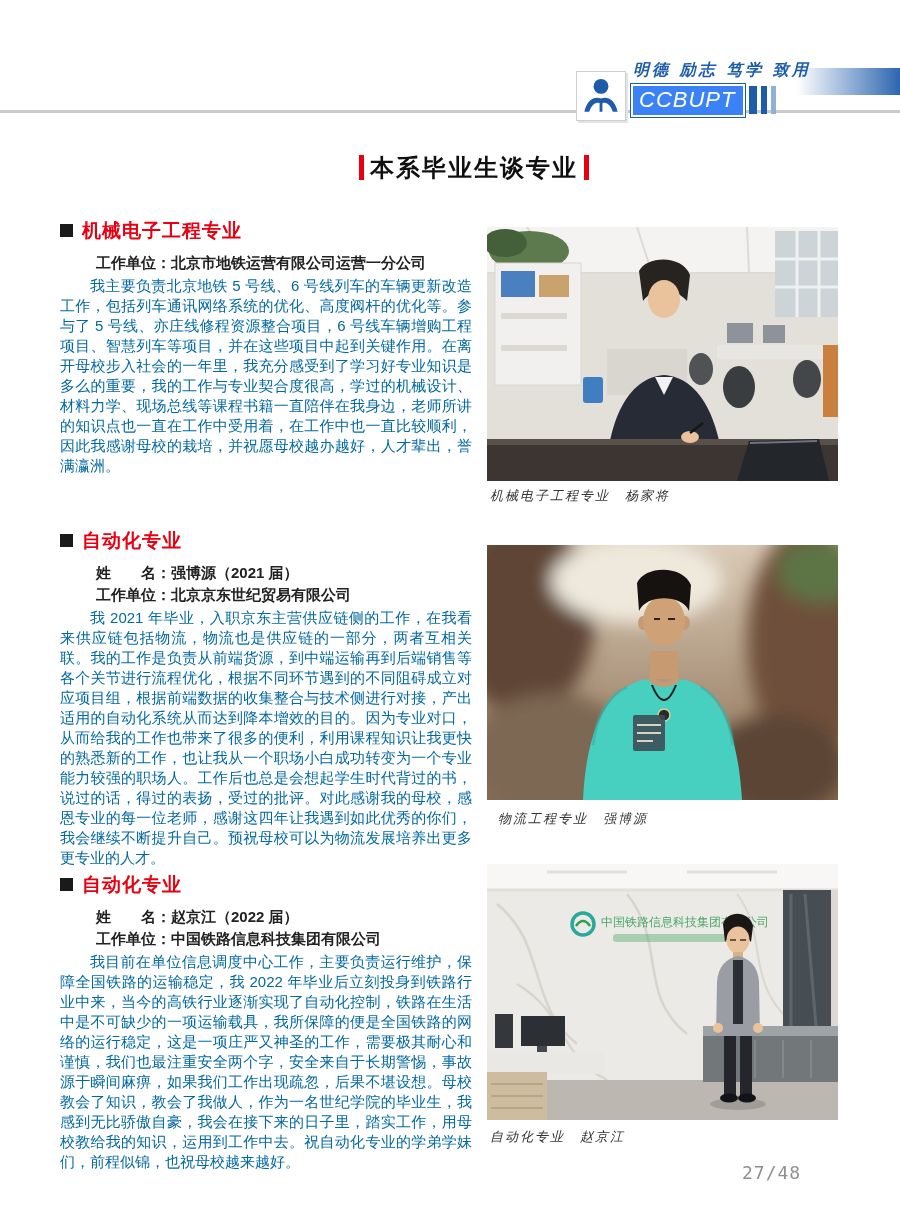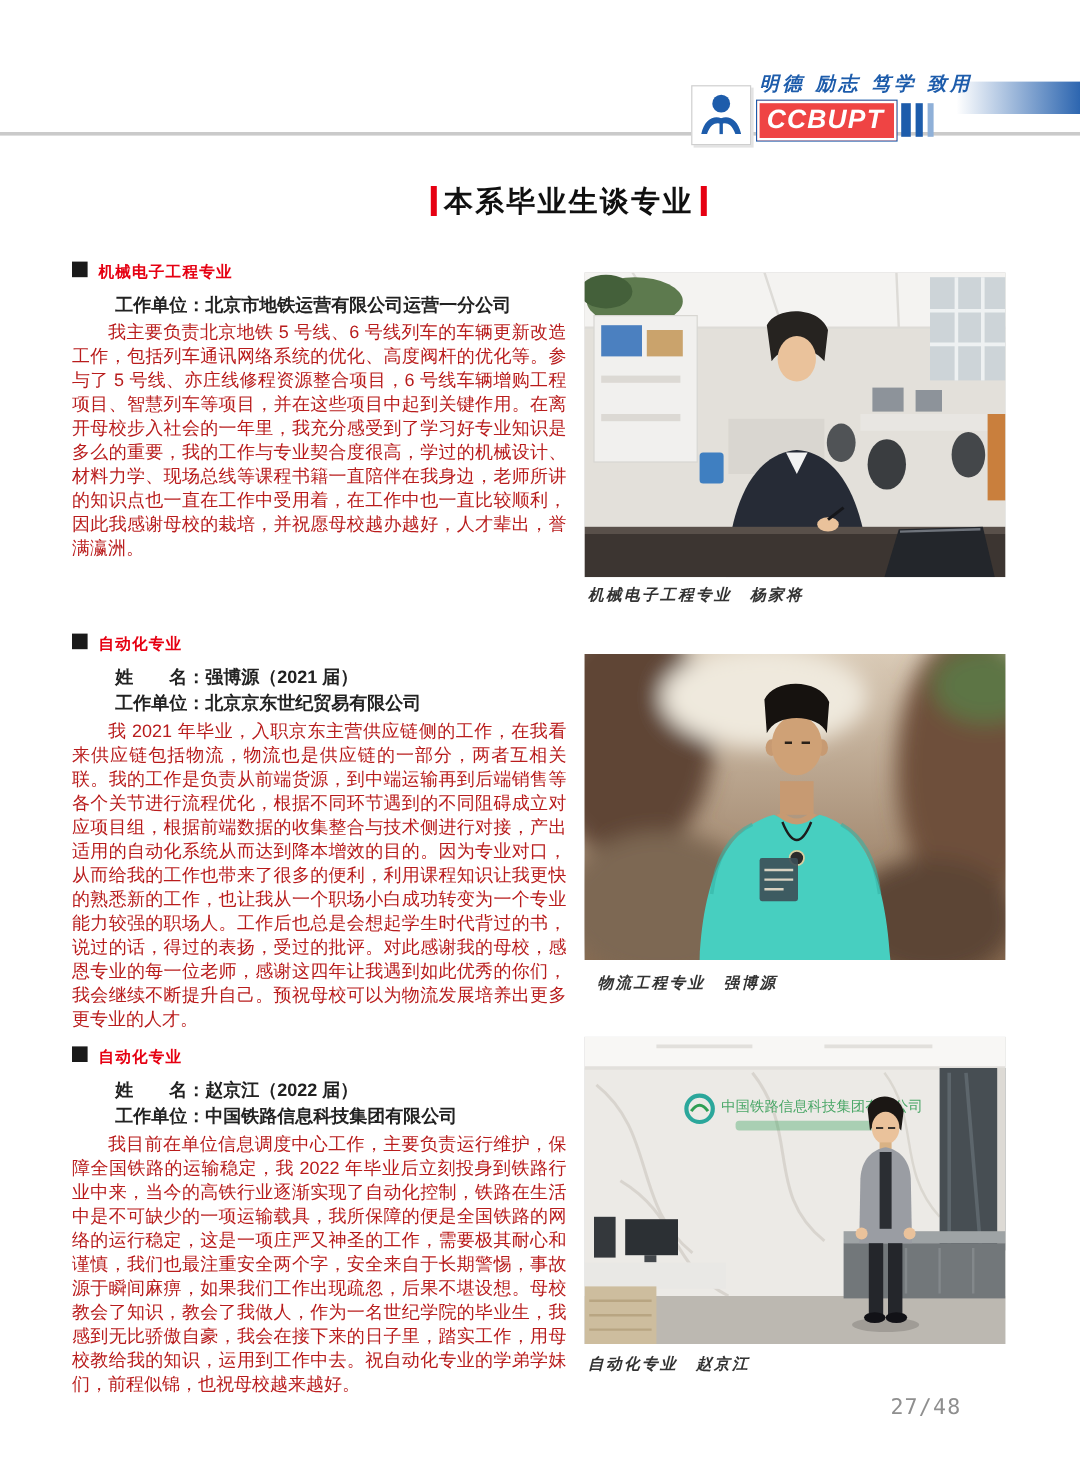--- a/index.html
+++ b/index.html
@@ -10,46 +10,46 @@
   .hdr-rule{position:absolute;left:0;top:110px;width:900px;height:3px;background:#cacaca;}
   .hdr-grad{position:absolute;left:797px;top:68px;width:103px;height:27px;
             background:linear-gradient(to right,rgba(255,255,255,0),#2d66b0);}
   .logo-box{position:absolute;left:576px;top:71px;width:50px;height:50px;background:#fff;
             border:1px solid #cfcfcf;box-shadow:2px 2px 0 #e3e3e3;box-sizing:border-box;padding:3px;}
   .logo-box svg{width:100%;height:100%;display:block;}
   .motto{position:absolute;left:633px;top:60px;width:230px;color:#1d5cab;
          font-family:"DejaVu Serif",serif;font-weight:bold;font-style:italic;
          font-size:16px;letter-spacing:3px;white-space:nowrap;}
   .ccb-row{position:absolute;left:631px;top:84px;height:32px;display:flex;align-items:center;}
-  .ccbupt{display:inline-block;background:#ef4444;color:#fff;font-weight:bold;font-style:italic;
+  .ccbupt{display:inline-block;background:#3b82f6;color:#fff;font-weight:normal;font-style:italic;
           font-size:22px;line-height:26px;padding:1px 8px 2px 6px;letter-spacing:1px;
           border:2px solid #fff;box-shadow:0 0 0 1px #1d5cab;}
   .lbar{display:inline-block;height:28px;background:#1d5cab;margin-left:4px;}
   .lbar.b1{width:8px;} .lbar.b2{width:6px;} .lbar.b3{width:5px;background:#8fb0d8;}
 
   
   .title{position:absolute;left:0;top:152px;width:900px;text-align:center;
          font-size:24px;font-weight:bold;color:#101010;letter-spacing:2px;padding-left:24px;}
   .tbar{display:inline-block;width:5px;height:25px;background:#e60012;vertical-align:-4px;}
   .tbar.left{margin-right:6px;} .tbar.right{margin-left:6px;}
 
   
   .sec{position:absolute;left:60px;width:412px;}
-  .sec-h{margin:0 0 8px 0;font-size:13px;font-weight:bold;color:#e60012;letter-spacing:1px;}
+  .sec-h{margin:0 0 8px 0;font-size:19px;font-weight:bold;color:#e60012;letter-spacing:1px;}
   .sq{display:inline-block;width:13px;height:13px;background:#1a1a1a;margin-right:9px;}
   .meta{margin:0 0 1px 0;padding-left:36px;font-size:15px;line-height:21px;
         font-weight:bold;color:#222;}
   .body-p{margin:3px 0 0 0;font-size:15px;line-height:20px;text-align:justify;
-          color:#b91c1c;text-indent:2em;}
+          color:#0369a1;text-indent:2em;}
 
   
   .photo{position:absolute;margin:0;padding:0;background:#ddd;overflow:hidden;}
   .photo svg{display:block;width:100%;height:100%;}
   .caption{position:absolute;font-family:"DejaVu Serif",serif;font-style:italic;
-           font-size:13px;letter-spacing:2px;color:#333;font-weight:bold;}
+           font-size:13px;letter-spacing:2px;color:#333;}
 
   
   .pagenum{position:absolute;left:742px;top:1162px;font-family:"DejaVu Sans Mono",monospace;
            font-size:18px;letter-spacing:1px;color:#8f8f8f;}
 </style>
 </head>
 <body>
 
 <div class="page">
 

